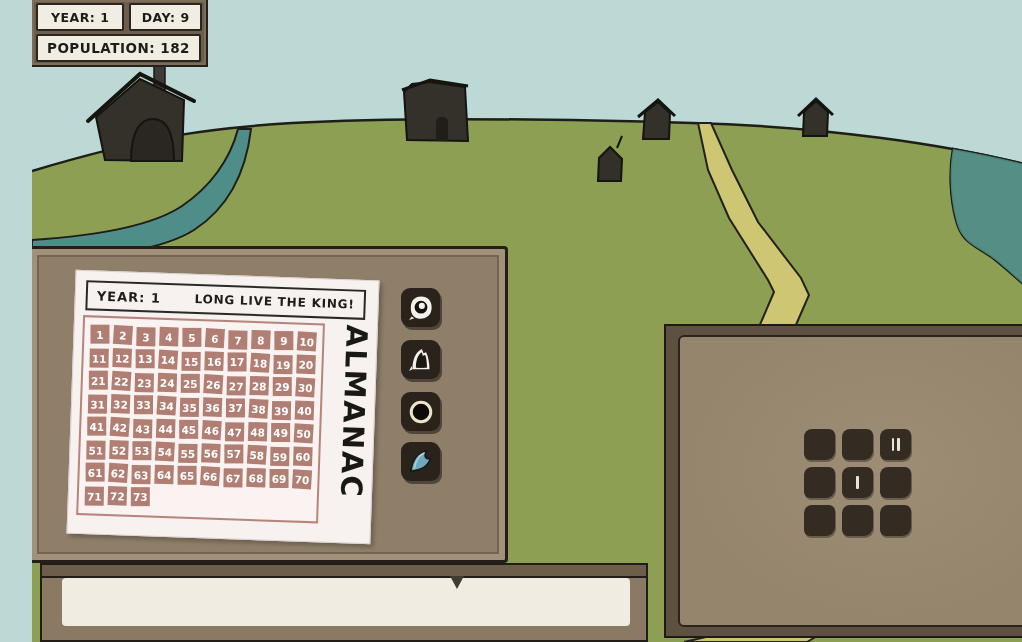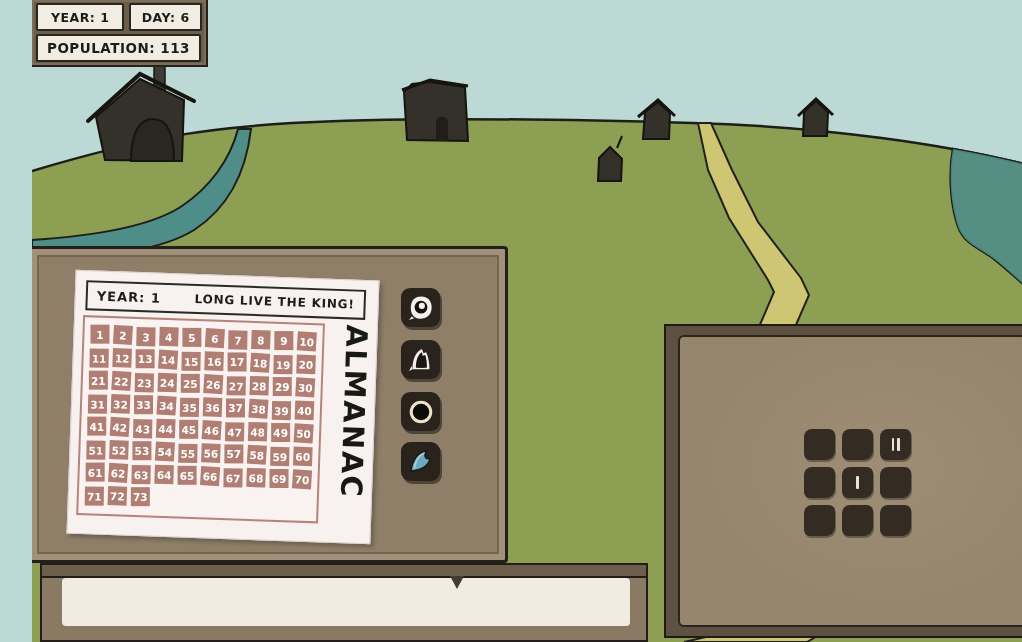--- a/index.html
+++ b/index.html
@@ -128,24 +128,24 @@
 
     <g>
       <path d="M771,136 L772,112 L784,101 L796,112 L795,136 Z" fill="#34302a" stroke="#15140f" stroke-width="2"></path>
       <path d="M766,116 L784,99 L801,115" fill="none" stroke="#15140f" stroke-width="3"></path>
     </g>
   </svg>
 
   <div id="hud-sign">
     <div class="hud-row">
       <div class="hud-box hud-year">YEAR: 1</div>
-      <div class="hud-box hud-day">DAY: 6</div>
+      <div class="hud-box hud-day">DAY: 9</div>
     </div>
     <div class="hud-row">
-      <div class="hud-box hud-pop">POPULATION: 113</div>
+      <div class="hud-box hud-pop">POPULATION: 182</div>
     </div>
   </div>
 
   <div id="almanac-panel">
     <div id="almanac-paper">
       <div id="almanac-header">
         <span class="alm-h-left">YEAR: 1</span>
         <span class="alm-h-right">LONG LIVE THE KING!</span>
       </div>
       <div id="calendar-wrap">

